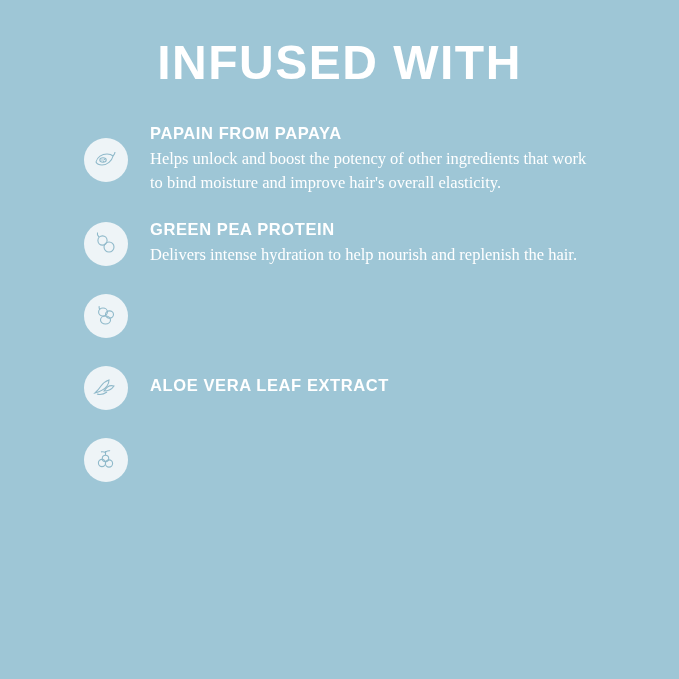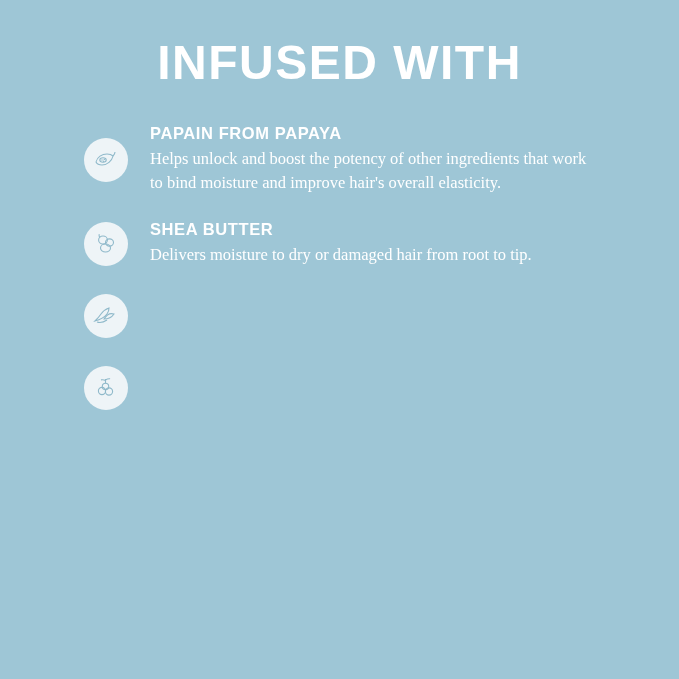--- a/index.html
+++ b/index.html
@@ -95,45 +95,55 @@
           <circle cx="13.3" cy="14.4" r="0.7" fill="#8fb9ca" stroke="none"></circle>
           <circle cx="12.6" cy="16.2" r="0.7" fill="#8fb9ca" stroke="none"></circle>
         </svg>
       </div>
       <div class="item-text">
         <p class="item-title">PAPAIN FROM PAPAYA</p>
         <p class="item-desc">Helps unlock and boost the potency of other ingredients that work to bind moisture and improve hair's overall elasticity.</p>
       </div>
     </div>
 
+    <div class="item">
+      <div class="icon-badge">
+        <svg width="30" height="30" viewBox="0 0 30 30" fill="none" stroke="#8fb9ca" stroke-width="1.1">
+          <ellipse cx="11.5" cy="11.5" rx="4.6" ry="4.6"></ellipse>
+          <ellipse cx="18" cy="18" rx="5" ry="5"></ellipse>
+          <path d="M8 8c-1-1-2-3-1.5-4.5"></path>
+        </svg>
+      </div>
+      <div class="item-text">
+        <p class="item-title">GREEN PEA PROTEIN</p>
+        <p class="item-desc">Delivers intense hydration to help nourish and replenish the hair.</p>
+      </div>
+    </div>
 
     <div class="item">
       <div class="icon-badge">
         <svg width="30" height="30" viewBox="0 0 30 30" fill="none" stroke="#8fb9ca" stroke-width="1.1">
           <ellipse cx="12" cy="11" rx="4.4" ry="4"></ellipse>
           <ellipse cx="18.5" cy="13.5" rx="4" ry="3.6"></ellipse>
           <ellipse cx="14.5" cy="19" rx="5" ry="4"></ellipse>
           <path d="M9 9c-0.8-1.2-1.2-2.6-0.8-3.8"></path>
         </svg>
-      </div>
-      <div class="item-text">
-        <p class="item-title">SHEA BUTTER</p>
-        <p class="item-desc">Delivers moisture to dry or damaged hair from root to tip.</p>
       </div>
     </div>
 
     <div class="item">
       <div class="icon-badge">
         <svg width="30" height="30" viewBox="0 0 30 30" fill="none" stroke="#8fb9ca" stroke-width="1.1">
           <path d="M4 20c4-1 9-3 12-7 1.5-2 2-4 2-6-3 1-6 3-8 6-2 3-4 5-6 7z"></path>
           <path d="M13 18c4 0 8-2 10-5-3-1-7 0-10 5z"></path>
           <path d="M6 21c3 1 7 0 10-2"></path>
         </svg>
       </div>
       <div class="item-text">
+        <p class="item-title">ALOE VERA LEAF EXTRACT</p>
       </div>
     </div>
 
     <div class="item">
       <div class="icon-badge">
         <svg width="30" height="30" viewBox="0 0 30 30" fill="none" stroke="#8fb9ca" stroke-width="1.1">
           <circle cx="11" cy="18" r="3.6"></circle>
           <circle cx="18" cy="18.5" r="3.6"></circle>
           <circle cx="14.5" cy="13.5" r="3.2"></circle>
           <path d="M14.5 10.3V6"></path>

